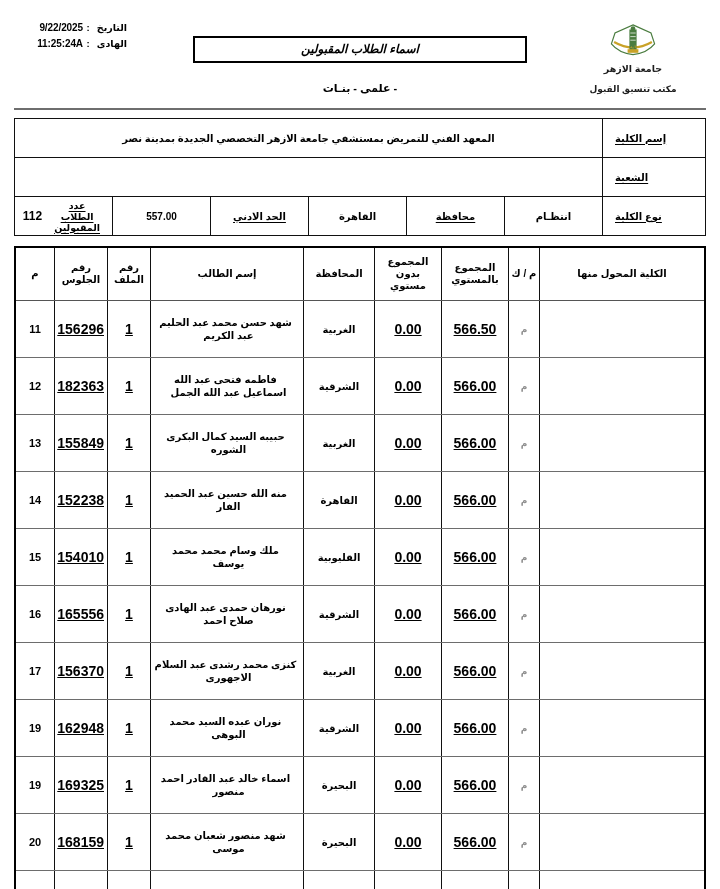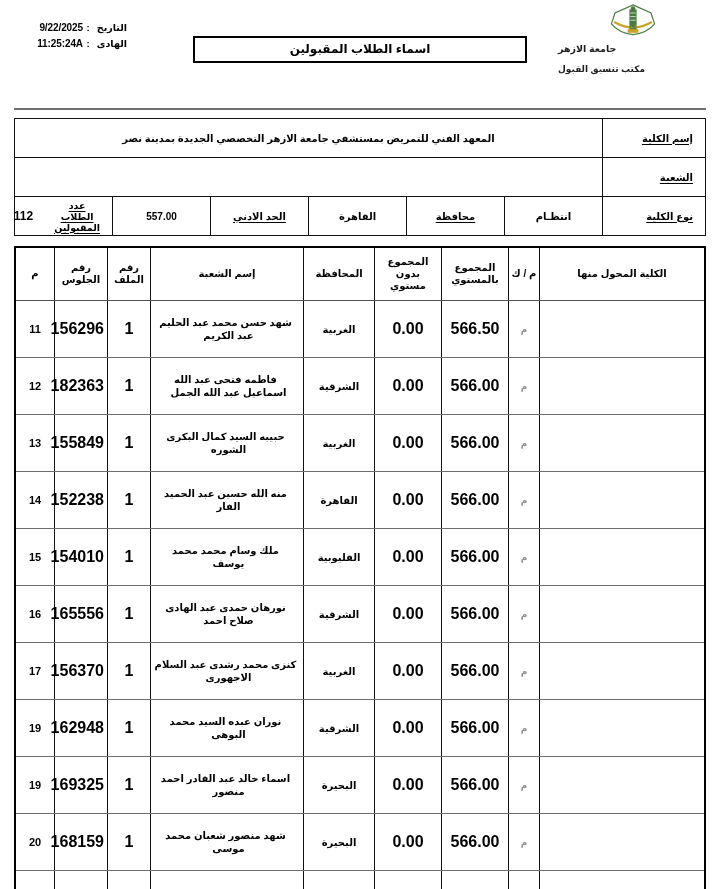--- a/index.html
+++ b/index.html
@@ -18,24 +18,24 @@
   }
 
   
   .page-header {
     position: relative;
     height: 108px;
   }
 
   .stamp-block {
     position: absolute;
-    top: 2px;
+    top: 22px;
     right: 12px;
     width: 150px;
-    text-align: left;
+    text-align: center;
   }
   .logo-emblem {
     width: 54px;
     height: 40px;
     margin: 0 auto 1px auto;
     display: block;
   }
   .org-name {
     font-size: 9.5px;
     font-weight: bold;
@@ -81,20 +81,21 @@
     direction: ltr;
     letter-spacing: -0.1px;
   }
 
   .title-wrap {
     position: absolute;
     top: 36px;
     left: 0;
     right: 0;
     text-align: center;
+    font-style: italic;
   }
   .title-box {
     display: inline-block;
     border: 2.5px solid #000;
     padding: 4px 70px 5px 70px;
     font-size: 12px;
     font-weight: bold;
     background: #fff;
     min-width: 190px;
   }
@@ -124,21 +125,21 @@
   }
   .info-table td {
     border: 1.6px solid #111;
     height: 34px;
     vertical-align: middle;
     font-size: 10px;
     font-weight: bold;
     padding: 2px 12px;
   }
   .info-label {
-    text-align: right;
+    text-align: left;
     width: 78px;
     margin-top: 12px;
   }
   .info-label span {
     text-decoration: underline;
     text-underline-offset: 2px;
   }
   .lbl-u {
     text-decoration: underline;
     text-underline-offset: 2px;
@@ -197,21 +198,22 @@
   .c-name     { width: 148px; }
   .c-gov      { width: 66px; }
   .c-tot-no   { width: 62px; }
   .c-tot-lvl  { width: 62px; }
   .c-mk       { width: 26px; }
   .c-from     { width: auto; }
 
   .ltr-num {
     direction: ltr;
     unicode-bidi: isolate;
-    font-size: 16px;
+    font-size: 14px;
+    text-decoration: underline;
   }
   .seq-num {
     direction: ltr;
     unicode-bidi: isolate;
     font-size: 11px;
     font-weight: bold;
   }
   .mk-mark {
     color: #8f8f8f;
     font-size: 9px;
@@ -238,20 +240,21 @@
     <div class="meta-row">
       <span class="meta-label">الهادى</span>
       <span class="meta-colon">:</span>
       <span class="meta-value">11:25:24A</span>
     </div>
   </div>
 
   <div class="title-wrap">
     <div class="title-box">اسماء الطلاب المقبولين</div>
   </div>
+  <div class="subtitle">-  علمى - بنـات</div>
 
   <div class="stamp-block">
     <svg class="logo-emblem" viewBox="0 0 60 44">
       <path d="M30 3 L50 12 L54 24 Q46 34 30 36 Q14 34 6 24 L10 12 Z" fill="none" stroke="#4a7c3f" stroke-width="1.3"></path>
       <path d="M9 22 Q30 34 51 22" fill="none" stroke="#c9a227" stroke-width="2.4"></path>
       <rect x="26" y="8" width="8" height="24" fill="#4a7c3f"></rect>
       <rect x="24" y="30" width="12" height="4" fill="#c9a227"></rect>
       <circle cx="30" cy="7" r="2.6" fill="#4a7c3f"></circle>
       <path d="M27 12 h6 M27 16 h6 M27 20 h6" stroke="#ffffff" stroke-width="0.8"></path>
       <text x="30" y="29" font-size="4" fill="#c9a227" text-anchor="middle">الازهر</text>
@@ -284,38 +287,38 @@
       <td class="cell-center" style="width:100px">انتظـام</td>
       <td class="cell-center" style="width:46px">
         <span class="lbl-u">محافظة</span>
       </td>
       <td class="cell-center" style="width:88px">القاهرة</td>
       <td class="cell-center" style="width:76px">
         <span class="lbl-u">الحد الادني</span>
       </td>
       <td class="num-val" style="width:84px">557.00</td>
       <td class="cell-center">
-        <div style="display:flex;align-items:center;justify-content:space-between;gap:21px;">
+        <div style="display:flex;align-items:center;justify-content:space-between;gap:12px;">
           <span class="lbl-u" style="font-size:9.5px;">عدد الطلاب المقبولين</span>
           <span class="num-val" style="flex:0 0 auto;padding-left:14px;">112</span>
         </div>
       </td>
     </tr>
   </tbody>
 </table>
 
 <table class="main-table">
   <thead>
     <tr>
       <th class="c-from">الكلية المحول منها</th>
       <th class="c-mk">م / ك</th>
       <th class="c-tot-lvl">المجموع بالمستوي</th>
       <th class="c-tot-no">المجموع بدون مستوي</th>
       <th class="c-gov">المحافظة</th>
-      <th class="c-name">إسم الشعبة</th>
+      <th class="c-name">إسم الطالب</th>
       <th class="c-file">رقم الملف</th>
       <th class="c-seat">رقم الجلوس</th>
       <th class="c-seq">م</th>
     </tr>
   </thead>
   <tbody id="students-body">
       <tr>
         <td class="c-from"></td>
         <td class="c-mk"><span class="mk-mark">م</span></td>
         <td class="c-tot-lvl"><span class="ltr-num">566.50</span></td>

